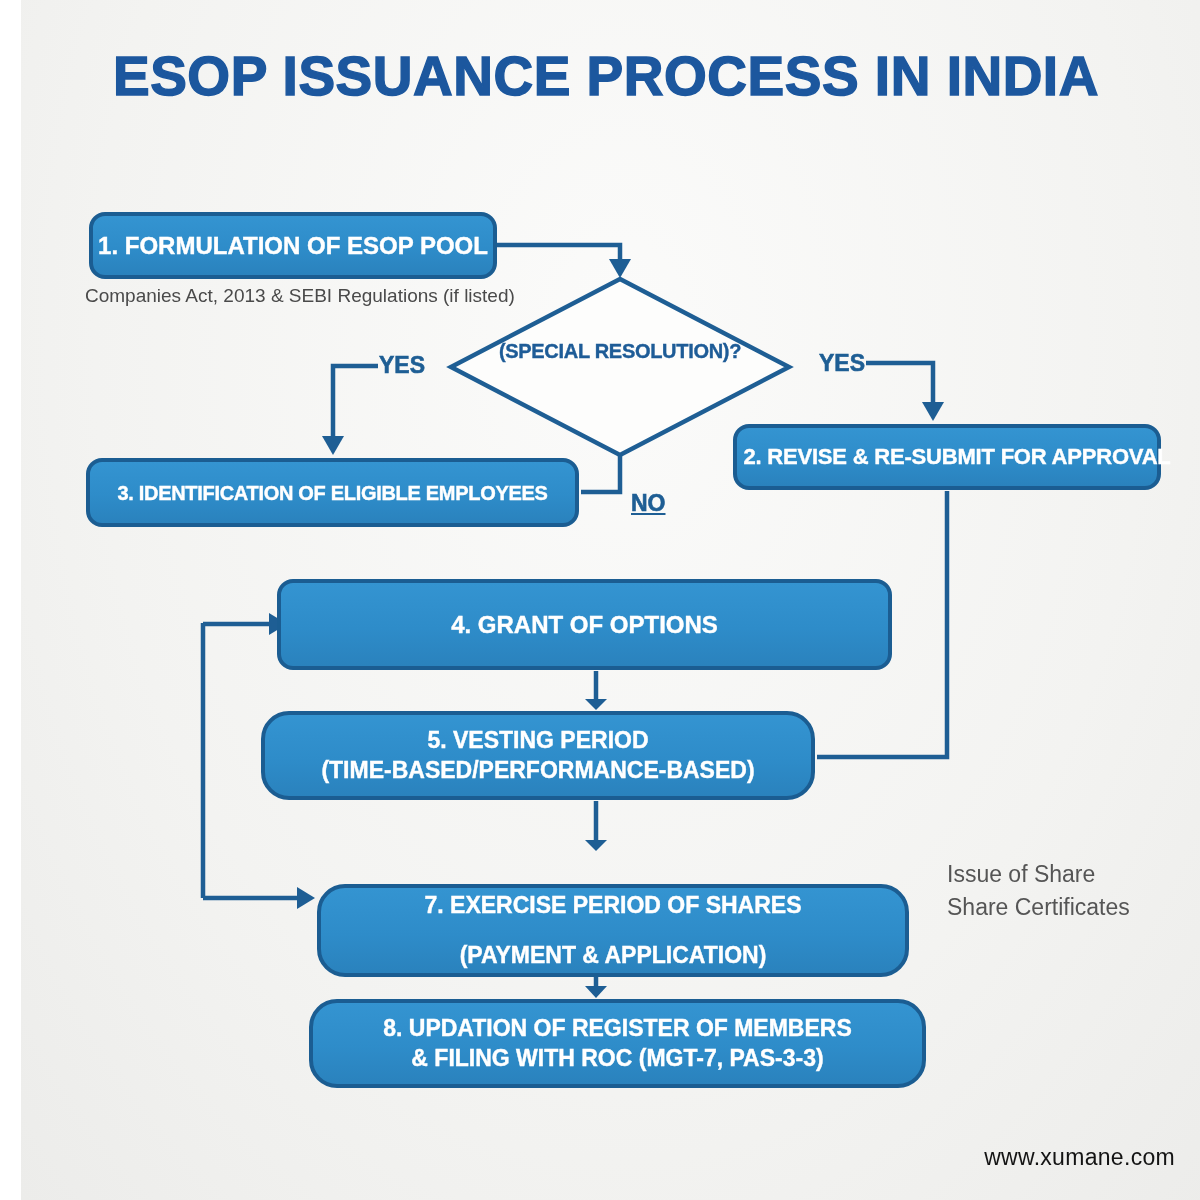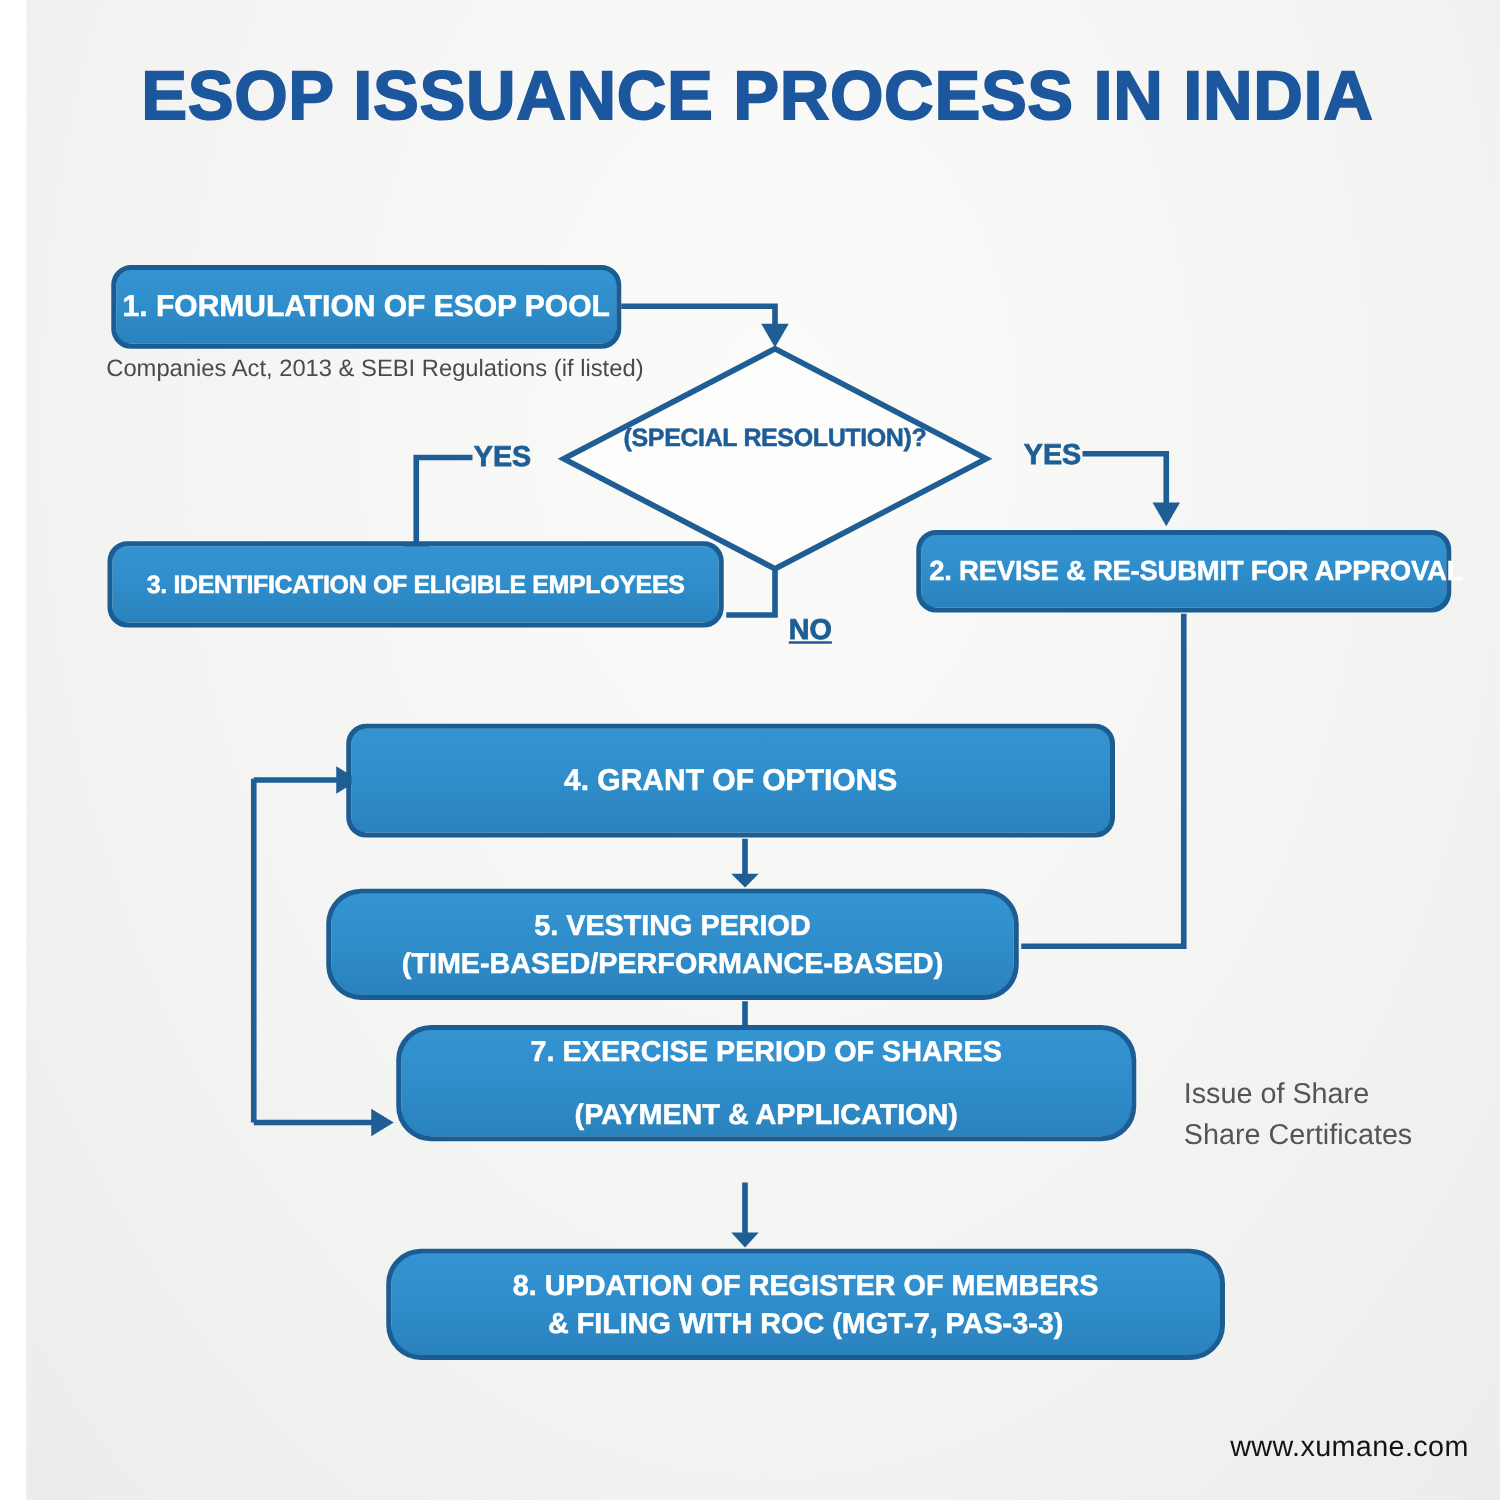--- a/index.html
+++ b/index.html
@@ -135,43 +135,43 @@
   </div>
 
   <div class="branch-label yes-left">YES</div>
   <div class="branch-label yes-right">YES</div>
   <div class="branch-label no-label">NO</div>
 
   <div class="flow-box fs22" style="left:712px; top:424px; width:428px; height:66px;">
     <span>2. REVISE &amp; RE-SUBMIT FOR APPROVAL</span>
   </div>
 
-  <div class="flow-box fs20" style="left:65px; top:433px; width:493px; height:69px;">
+  <div class="flow-box fs20" style="left:65px; top:458px; width:493px; height:69px;">
     <span>3. IDENTIFICATION OF ELIGIBLE EMPLOYEES</span>
   </div>
 
   <div class="flow-box fs24" style="left:256px; top:579px; width:615px; height:91px;">
     <span>4. GRANT OF OPTIONS</span>
   </div>
 
   <div class="flow-box fs23" style="left:240px; top:711px; width:554px; height:89px;">
     <span>5. VESTING PERIOD</span>
     <span>(TIME-BASED/PERFORMANCE-BASED)</span>
   </div>
 
-  <div class="flow-box fs23" style="left:296px; top:820px; width:592px; height:93px;gap:20px;">
+  <div class="flow-box fs23" style="left:296px; top:884px; width:592px; height:93px;gap:20px;">
     <span>7. EXERCISE PERIOD OF SHARES</span>
     <span>(PAYMENT &amp; APPLICATION)</span>
   </div>
 
   <div class="side-note">
     <span>Issue of Share</span>
     <span>Share Certificates</span>
   </div>
 
-  <div class="flow-box fs23" style="left:288px; top:999px; width:671px; height:89px;">
+  <div class="flow-box fs23" style="left:288px; top:999px; width:617px; height:89px;">
     <span>8. UPDATION OF REGISTER OF MEMBERS</span>
     <span>&amp; FILING WITH ROC (MGT-7, PAS-3-3)</span>
   </div>
 
   <div class="watermark">www.xumane.com</div>
 
 </div>
 
 </body></html>

